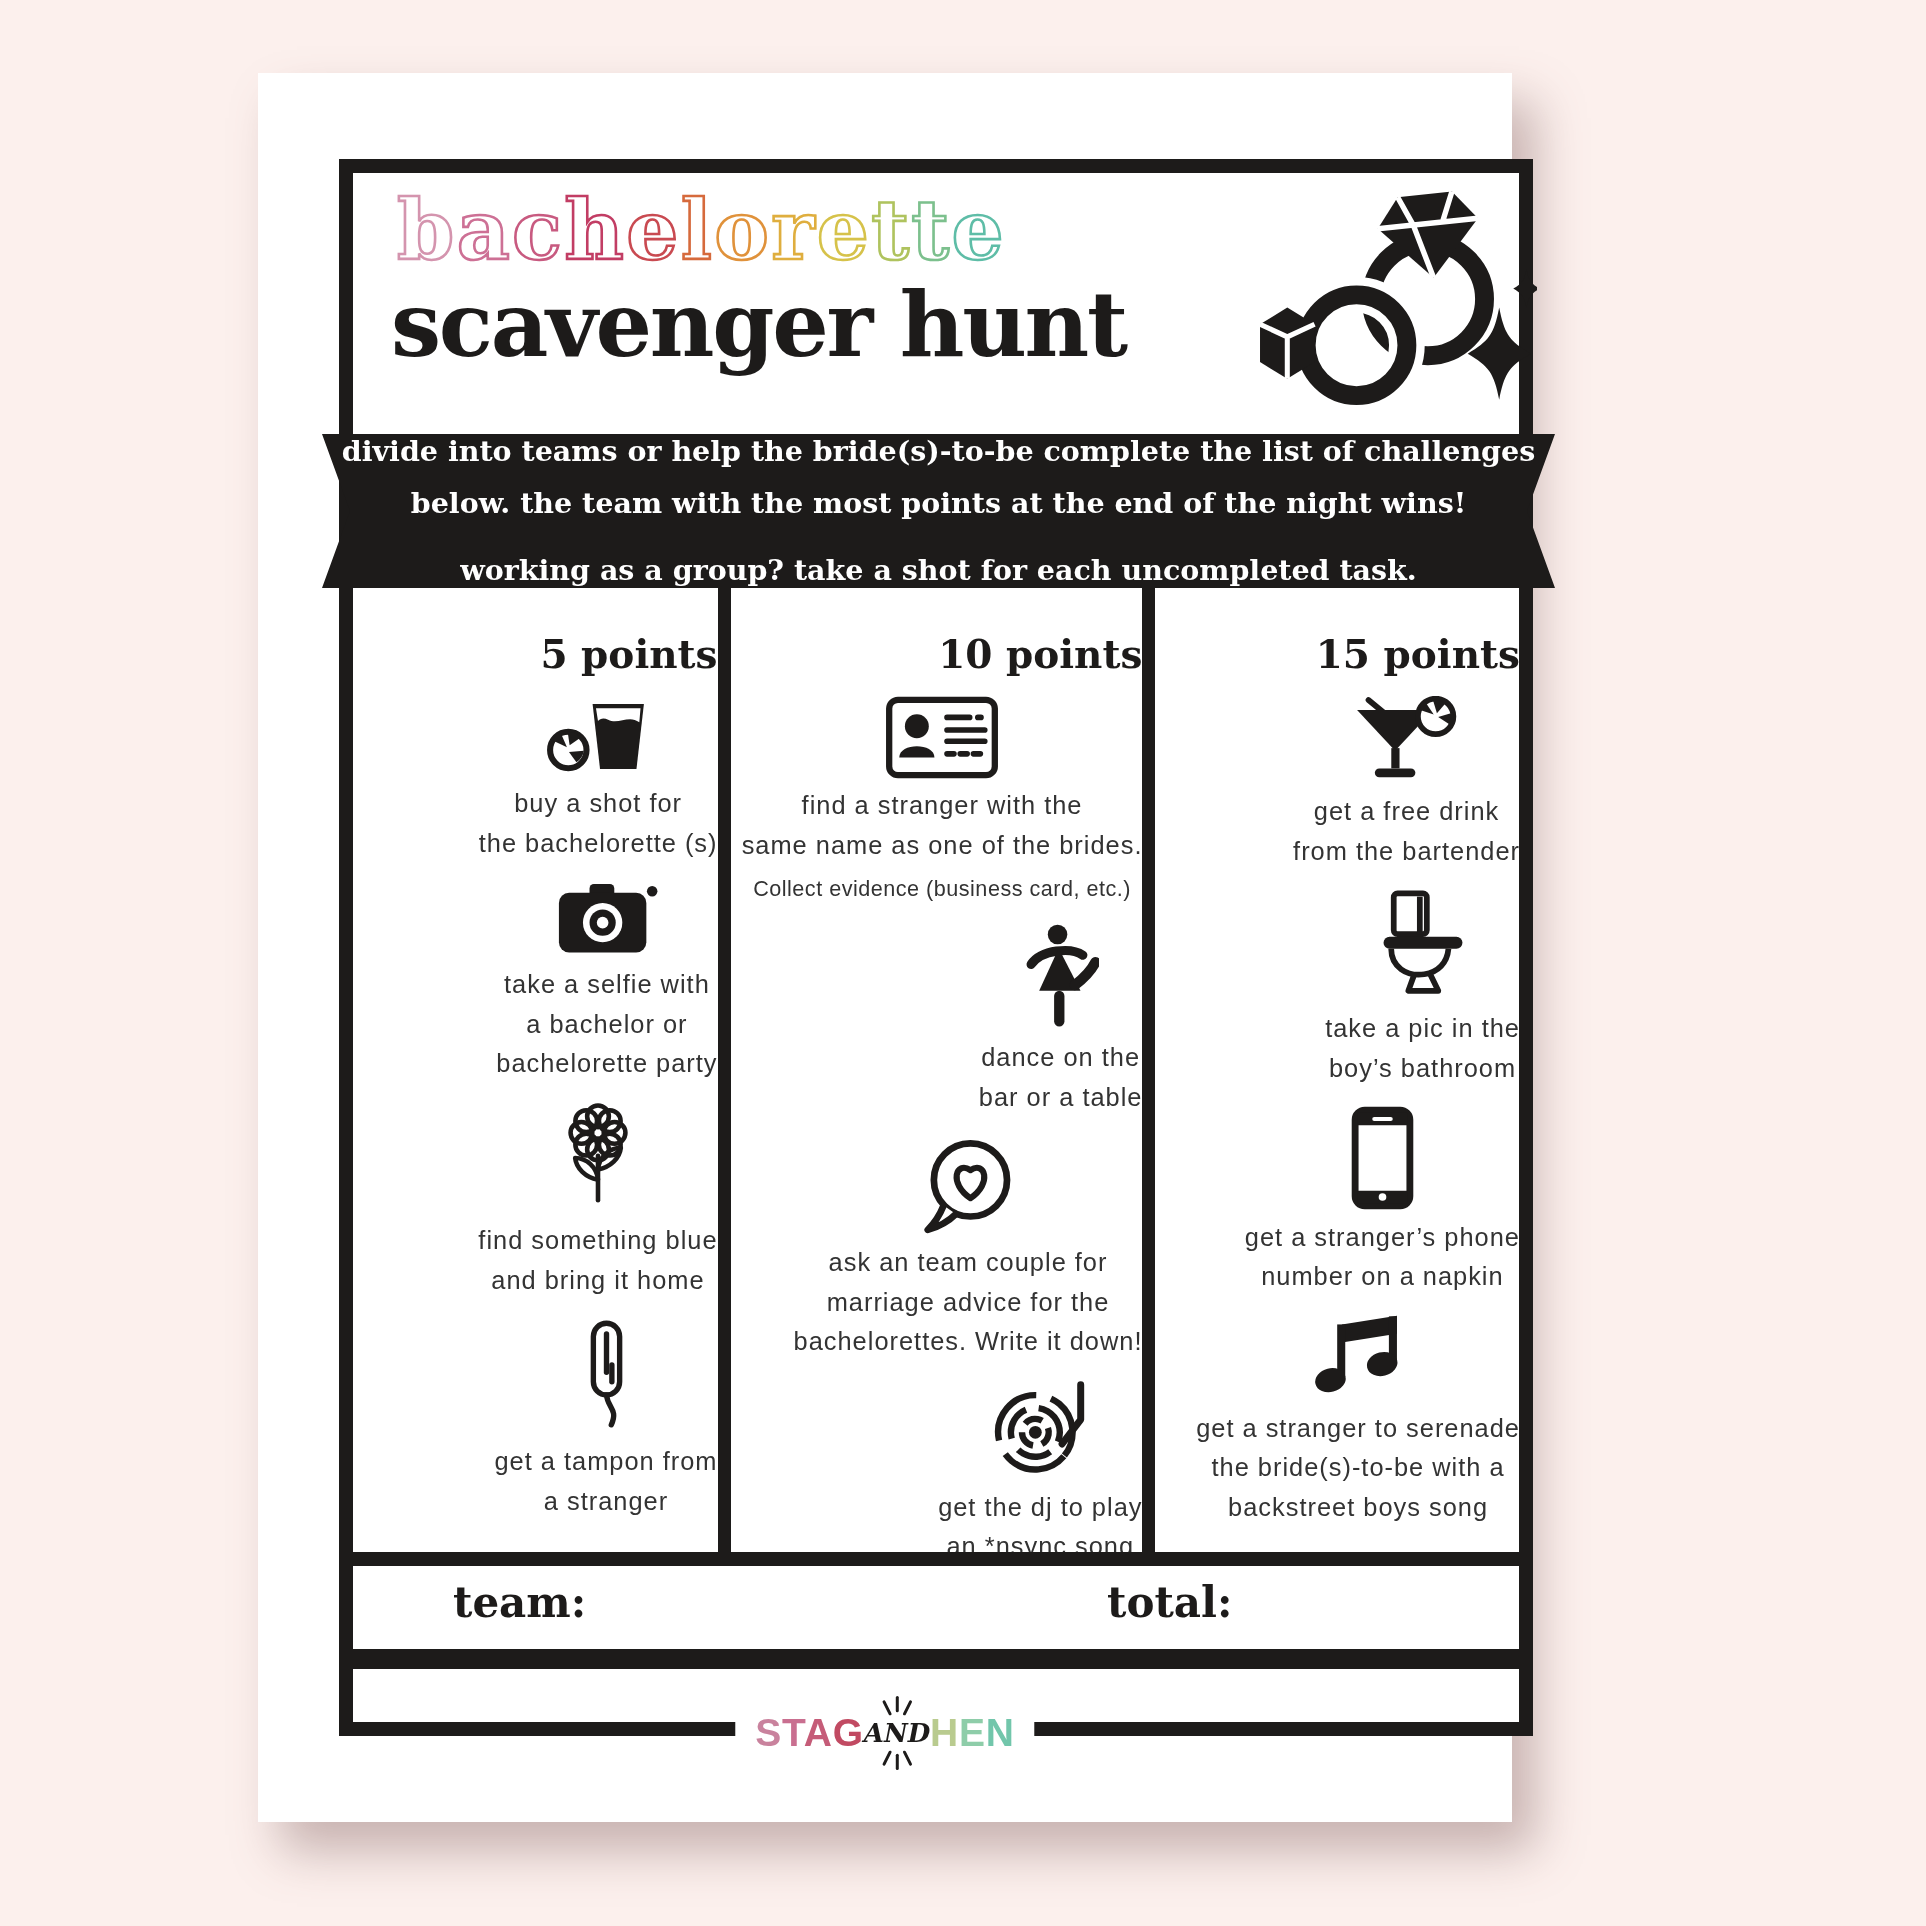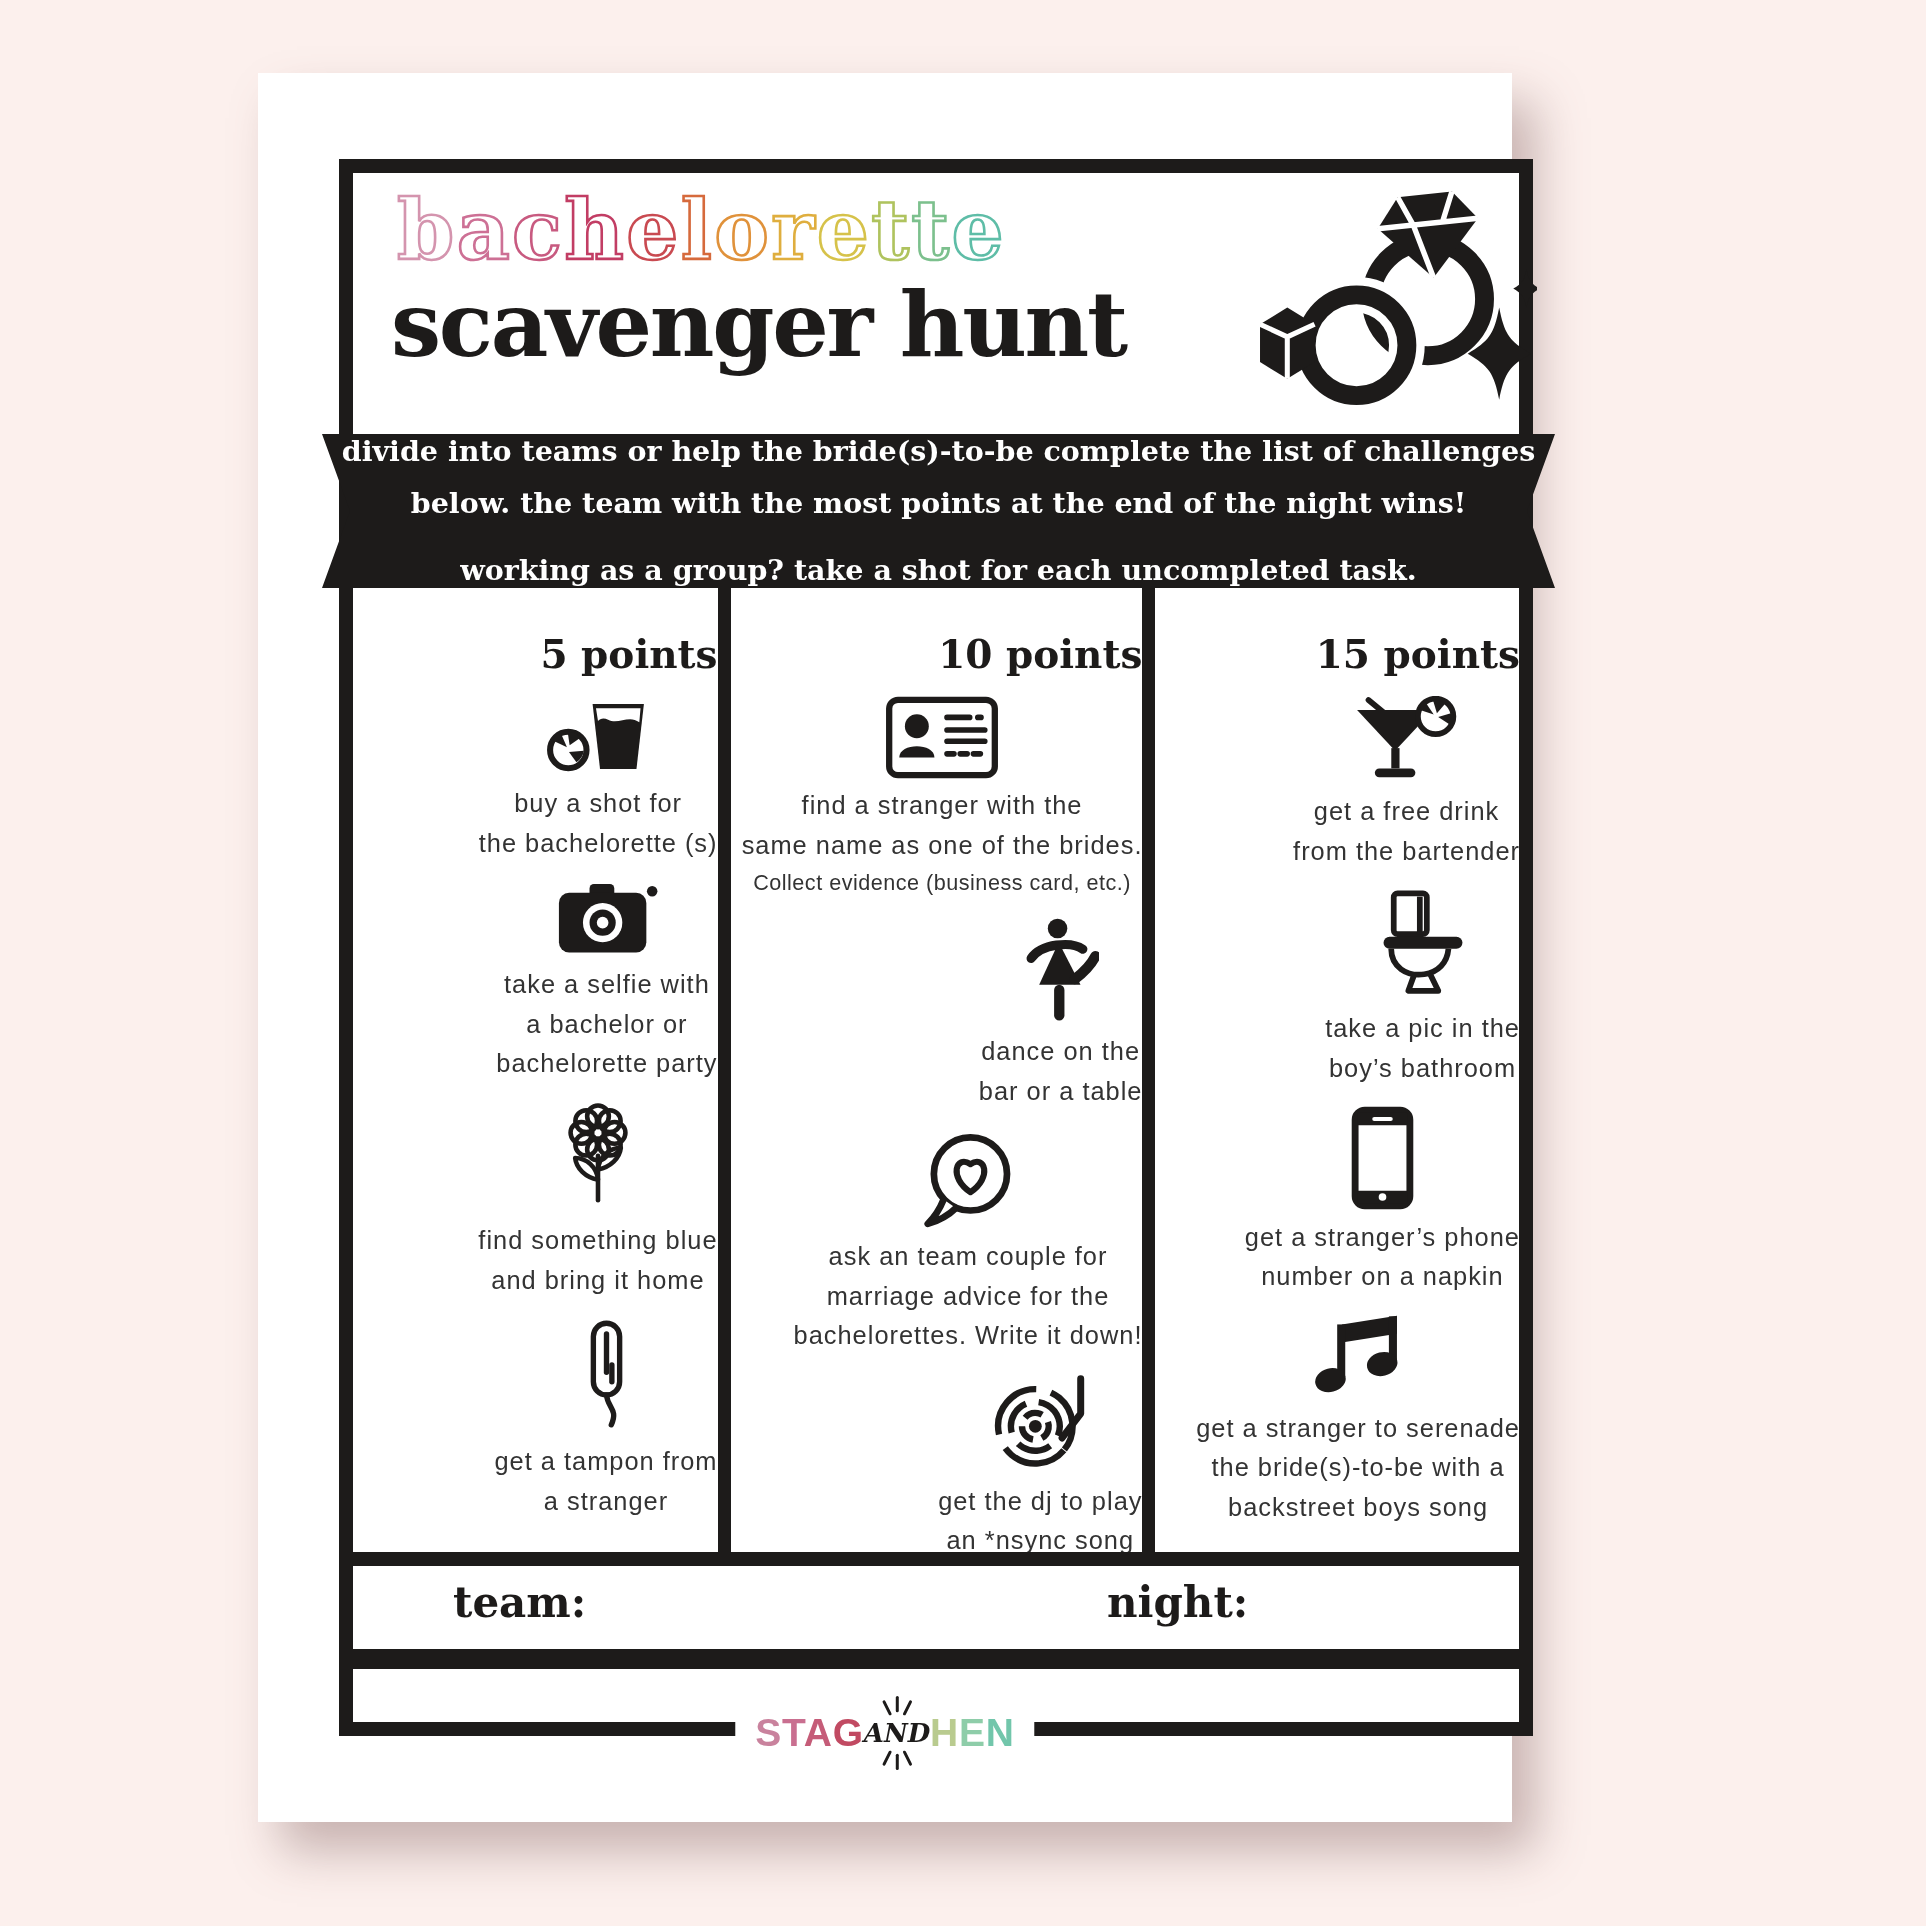--- a/index.html
+++ b/index.html
@@ -50,21 +50,21 @@
   .col{flex:1;display:flex;flex-direction:column;align-items:flex-end;text-align:center;box-sizing:border-box;}
   .col.mid{flex:1.13;border-left:13px solid var(--ink);border-right:13px solid var(--ink);}
   .col-header{
     margin-top:43px;font-family:"DejaVu Serif",serif;font-weight:700;
     font-size:39px;color:var(--ink);letter-spacing:0;
   }
   .item{margin-top:18.5px;display:flex;flex-direction:column;align-items:center;}
   .icon{display:block;margin-bottom:7.7px;}
   .icon svg{display:block;}
   .cap{font-size:25.4px;line-height:1.55;letter-spacing:1px;color:#333;}
-  .cap-small{font-size:21.6px;line-height:1.4;letter-spacing:0.5px;color:#333;margin-top:3px;}
+  .cap-small{font-size:21.6px;line-height:1.4;letter-spacing:0.5px;color:#333;margin-top:9px;}
   .divider{position:absolute;left:81px;width:1194px;background:var(--ink);}
   #div1{top:1479px;height:14px;}
   #div2{top:1576px;height:20px;}
   .team-row{position:absolute;left:95px;top:1493px;width:1167px;height:82px;}
   .flabel{
     position:absolute;top:12.3px;font-family:"DejaVu Serif",serif;font-weight:700;
     font-size:42px;color:var(--ink);
   }
   #team-label{left:100px;}
   #total-label{left:754px;}
@@ -314,21 +314,21 @@
             <div>the bride(s)-to-be with a</div>
             <div>backstreet boys song</div>
           </div>
         </div>
       </div>
     </div>
 
   <div class="divider" id="div1"></div>
   <div class="team-row">
     <div class="flabel" id="team-label">team:</div>
-    <div class="flabel" id="total-label">night:</div>
+    <div class="flabel" id="total-label">total:</div>
   </div>
   <div class="divider" id="div2"></div>
 
   <div class="logo">
     <span class="word" id="stag-word"><span style="color: rgb(201, 130, 157);">S</span><span style="color: rgb(201, 111, 144);">T</span><span style="color: rgb(197, 92, 120);">A</span><span style="color: rgb(193, 74, 98);">G</span></span>
     <span class="and-wrap">
       <svg class="and-rays" width="66" height="86" viewBox="0 0 110 130" xmlns="http://www.w3.org/2000/svg" stroke="#1d1b1a" stroke-width="5" stroke-linecap="round" fill="none">
         <path d="M55 6 V28"></path>
           <path d="M33 13 L43 33"></path>
           <path d="M77 13 L67 33"></path>

